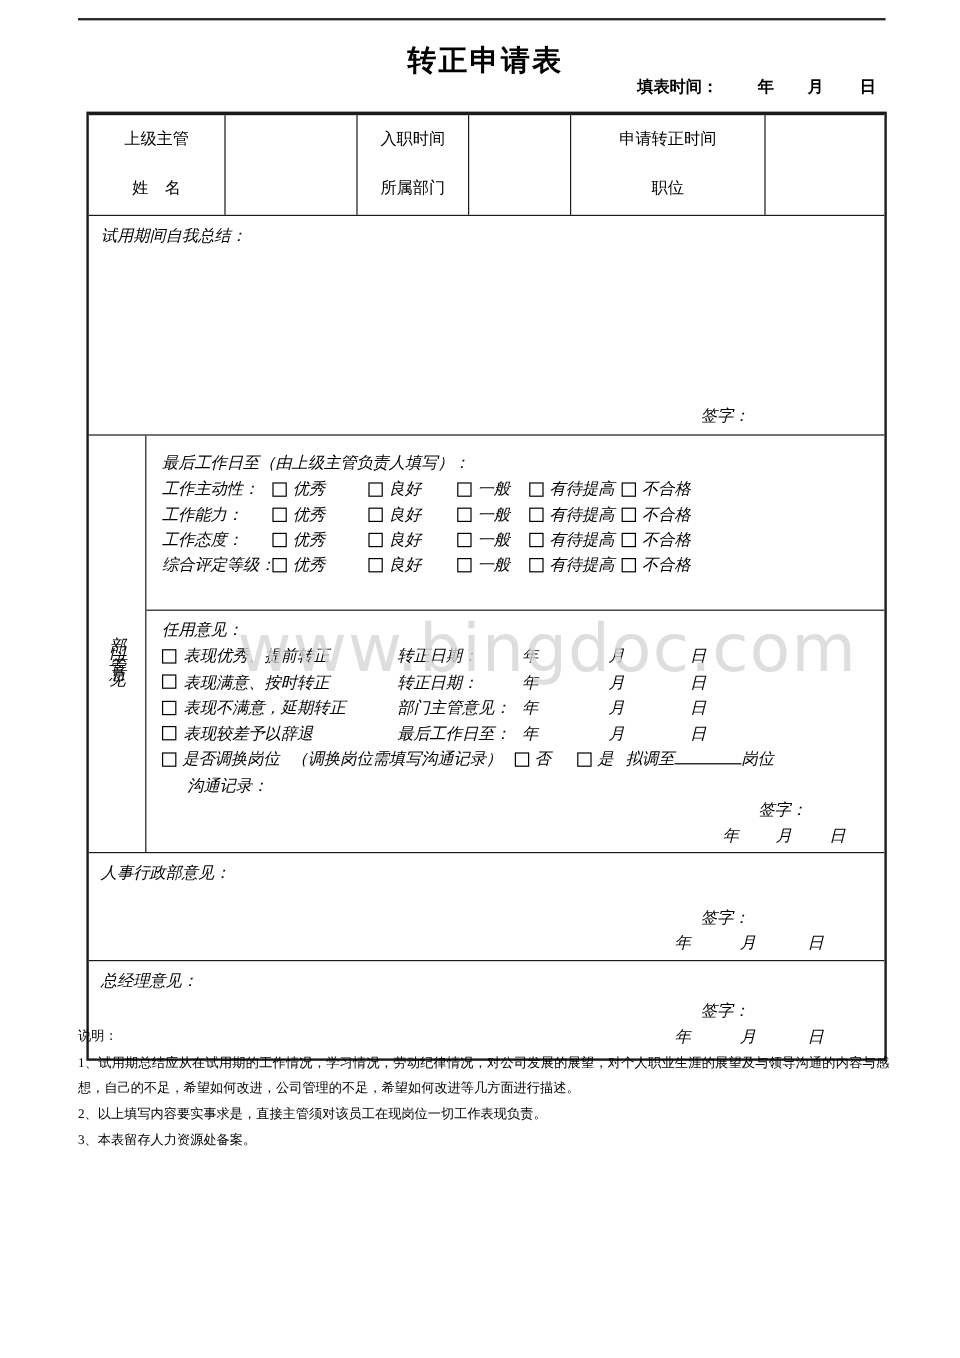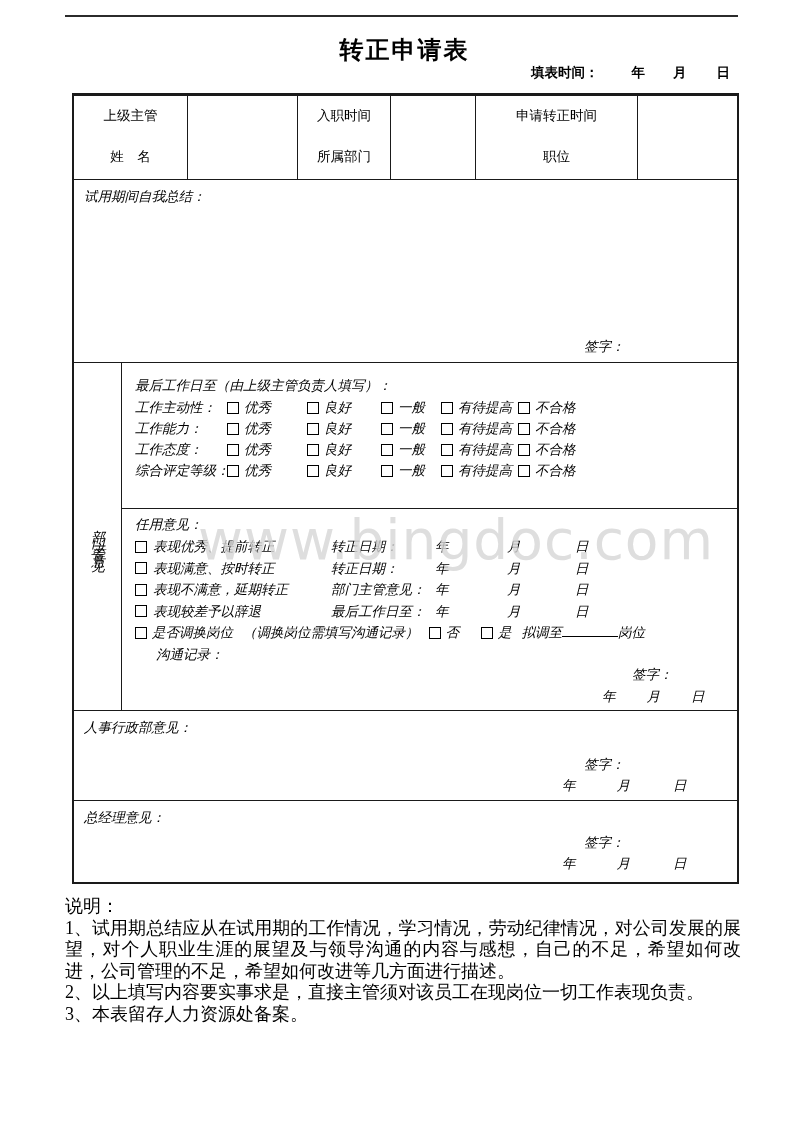--- a/index.html
+++ b/index.html
@@ -61,21 +61,21 @@
   .d-ymd span + span { margin-left:31px; }
   .hr-sec { height:90px; }
   .gm-sec { height:82px; }
   .e-sign { left:510px; bottom:26px; }
   .e-ymd  { left:488px; bottom:5px; }
   .f-sign { left:510px; bottom:30px; }
   .f-ymd  { left:488px; bottom:9px; }
   .e-ymd .u-m, .f-ymd .u-m { margin-left:41px; }
   .e-ymd .u-d, .f-ymd .u-d { margin-left:43px; }
 
-  .notes { position:absolute; top:896px; left:65px; width:676px; line-height:21.5px; font-size:18px; }
+  .notes { position:absolute; top:854px; left:65px; width:676px; line-height:21.5px; font-size:11px; }
   .notes p { text-align:justify; }
 
   .watermark { position:absolute; top:508px; left:198px; font-family:"DejaVu Sans","Liberation Sans",sans-serif;
                font-size:55px; color:#d6d6d6; opacity:0.8; letter-spacing:1px; z-index:3; pointer-events:none; }
 </style>
 </head>
 <body>
 
 <div class="top-rule"></div>
 

